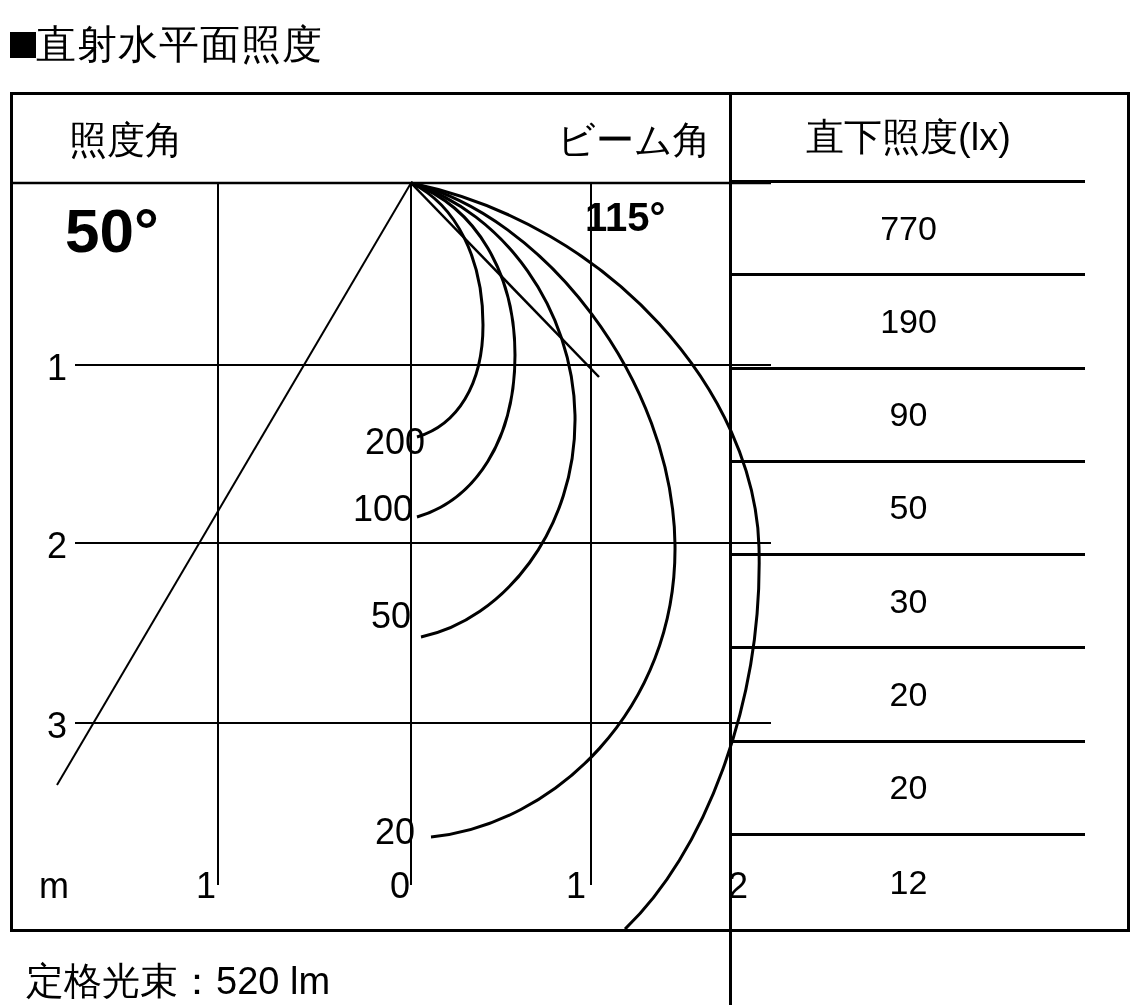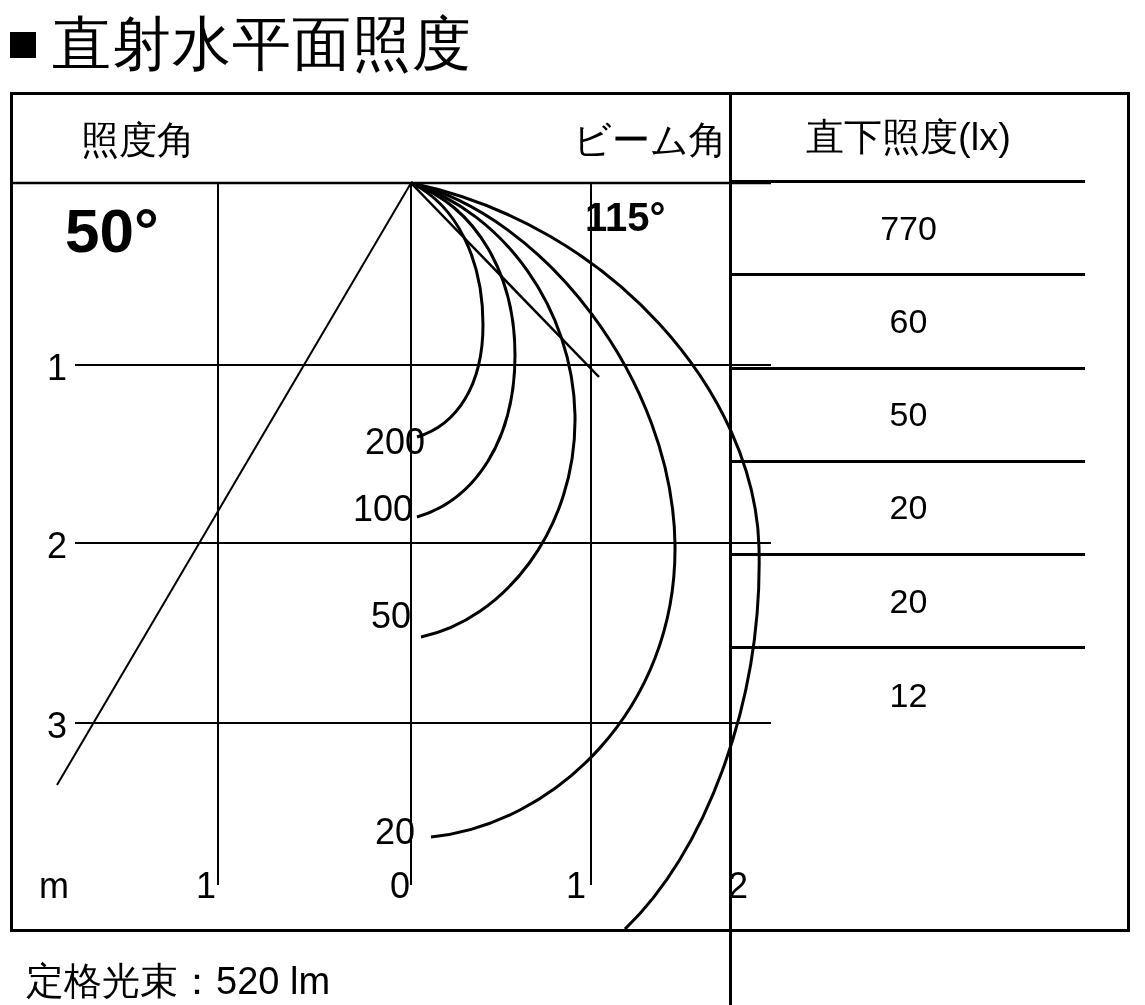--- a/index.html
+++ b/index.html
@@ -27,23 +27,23 @@
   #title-marker {
     position: absolute;
     left: 10px;
     top: 32px;
     width: 26px;
     height: 26px;
     background: #000000;
   }
   #title-text {
     position: absolute;
-    left: 52px;
+    left: 36px;
     top: 18px;
-    font-size: 59px;
+    font-size: 40px;
     line-height: 52px;
     letter-spacing: 1px;
     white-space: nowrap;
   }
   #model-code {
     position: absolute;
     right: 18px;
     top: 28px;
     font-size: 34px;
     line-height: 40px;
@@ -75,22 +75,22 @@
     position: absolute;
     left: 0;
     top: 0;
   }
 
   .chart-label {
     position: absolute;
     white-space: nowrap;
   }
 
-  #lbl-illum-angle { left: 68px;  top: 20px;  font-size: 38px; }
-  #lbl-beam-angle  { left: 560px; top: 20px;  font-size: 38px; }
+  #lbl-illum-angle { left: 56px;  top: 20px;  font-size: 38px; }
+  #lbl-beam-angle  { left: 544px; top: 20px;  font-size: 38px; }
 
   #val-illum-angle { left: 52px;  top: 100px; font-size: 62px; font-weight: bold; }
   #val-beam-angle  { left: 572px; top: 100px; font-size: 40px; font-weight: bold; }
 
   .contour-label { font-size: 36px; margin-top: 48px; }
   #cl-200 { left: 352px; top: 278px; }
   #cl-100 { left: 340px; top: 345px; }
   #cl-50  { left: 358px; top: 452px; }
   #cl-20  { left: 362px; top: 668px; }
 
@@ -206,21 +206,23 @@
     <div class="chart-label x-tick-label" id="xt-unit">m</div>
     <div class="chart-label x-tick-label" id="xt-1l">1</div>
     <div class="chart-label x-tick-label" id="xt-0">0</div>
     <div class="chart-label x-tick-label" id="xt-1r">1</div>
     <div class="chart-label x-tick-label" id="xt-2r">2</div>
   </div>
 
   <div id="table-area">
     <div id="table-head">直下照度(lx)</div>
     <div class="table-row">770</div>
-    <div class="table-row">60</div>
+    <div class="table-row">190</div>
+    <div class="table-row">90</div>
     <div class="table-row">50</div>
+    <div class="table-row">30</div>
     <div class="table-row">20</div>
     <div class="table-row">20</div>
     <div class="table-row">12</div>
   </div>
 </div>
 
 <div id="footer">定格光束：520 lm</div>
 
 </body></html>

